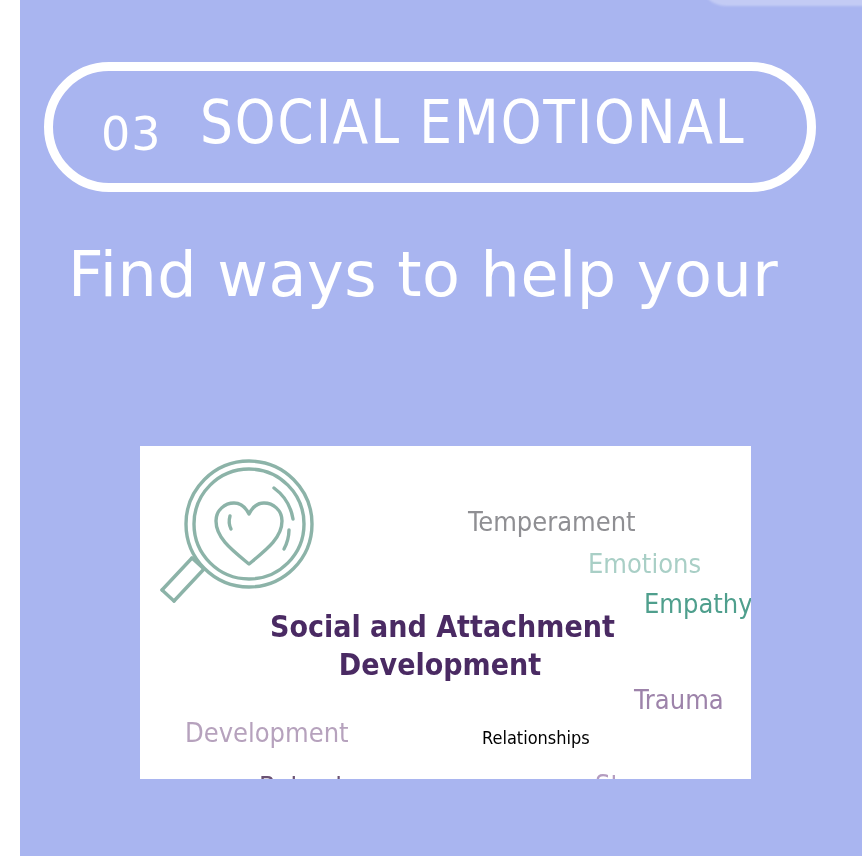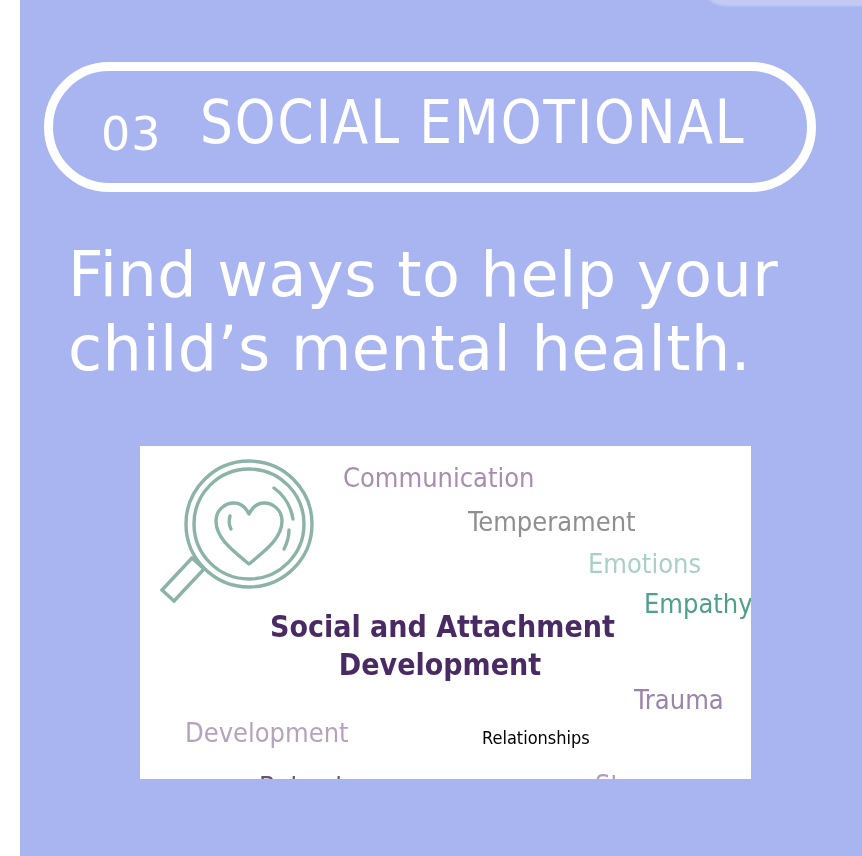--- a/index.html
+++ b/index.html
@@ -143,21 +143,20 @@
 
   <div id="top-notch"></div>
 
   <div id="section-pill">
     <span id="pill-number">03</span>
     <span id="pill-title">SOCIAL EMOTIONAL</span>
   </div>
 
   <div id="headline">
     <span class="line">Find ways to help your</span>
-    <span class="line">child’s mental health.</span>
   </div>
 
   <div id="word-card">
 
     <span id="magnifier-heart-icon">
       <svg viewBox="0 0 190 180" width="190" height="180" fill="none" stroke="#8cb3a8" stroke-width="3.4" stroke-linecap="round" stroke-linejoin="round">
 
         <circle cx="103" cy="72" r="63"></circle>
 
         <circle cx="103" cy="72" r="55"></circle>
@@ -180,21 +179,20 @@
         <path d="M16 138 L28 149"></path>
         <path d="M46 106 L58 117"></path>
       </svg>
     </span>
 
     <div id="card-title">
       <span class="tline">Social and Attachment</span>
       <span class="tline">Development</span>
     </div>
 
-    <span class="cloud-word w-communication">Communication</span>
     <span class="cloud-word w-emotions">Emotions</span>
     <span class="cloud-word w-temperament">Temperament</span>
     <span class="cloud-word w-empathy">Empathy</span>
     <span class="cloud-word w-trauma">Trauma</span>
     <span class="cloud-word w-relationships">Relationships</span>
     <span class="cloud-word w-stress">Stress</span>
 
     <span class="cloud-word w-attachment">Development</span>
     <span class="cloud-word w-behavior">Behavior</span>
 

